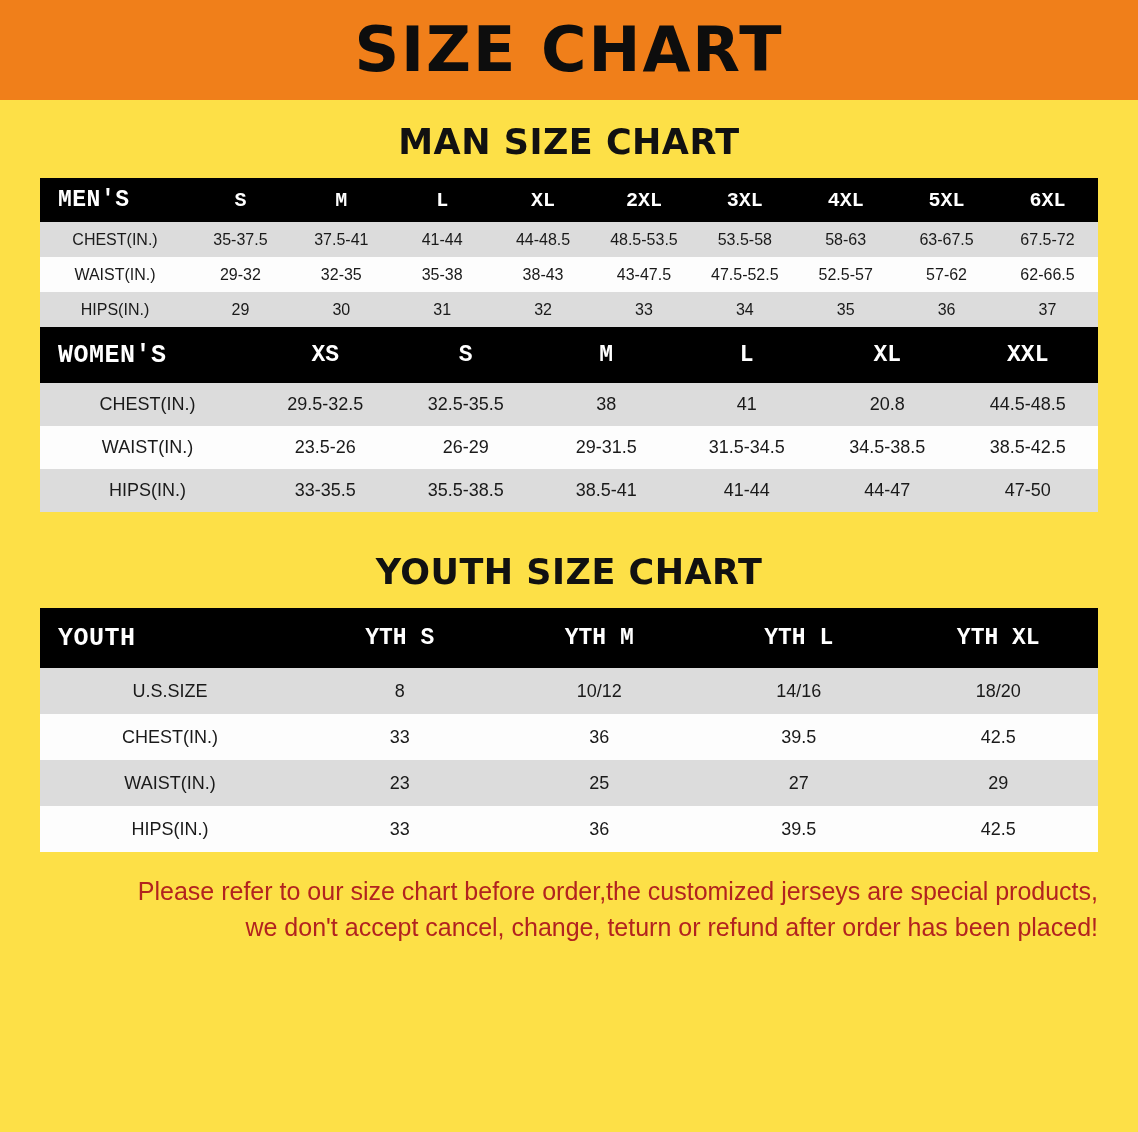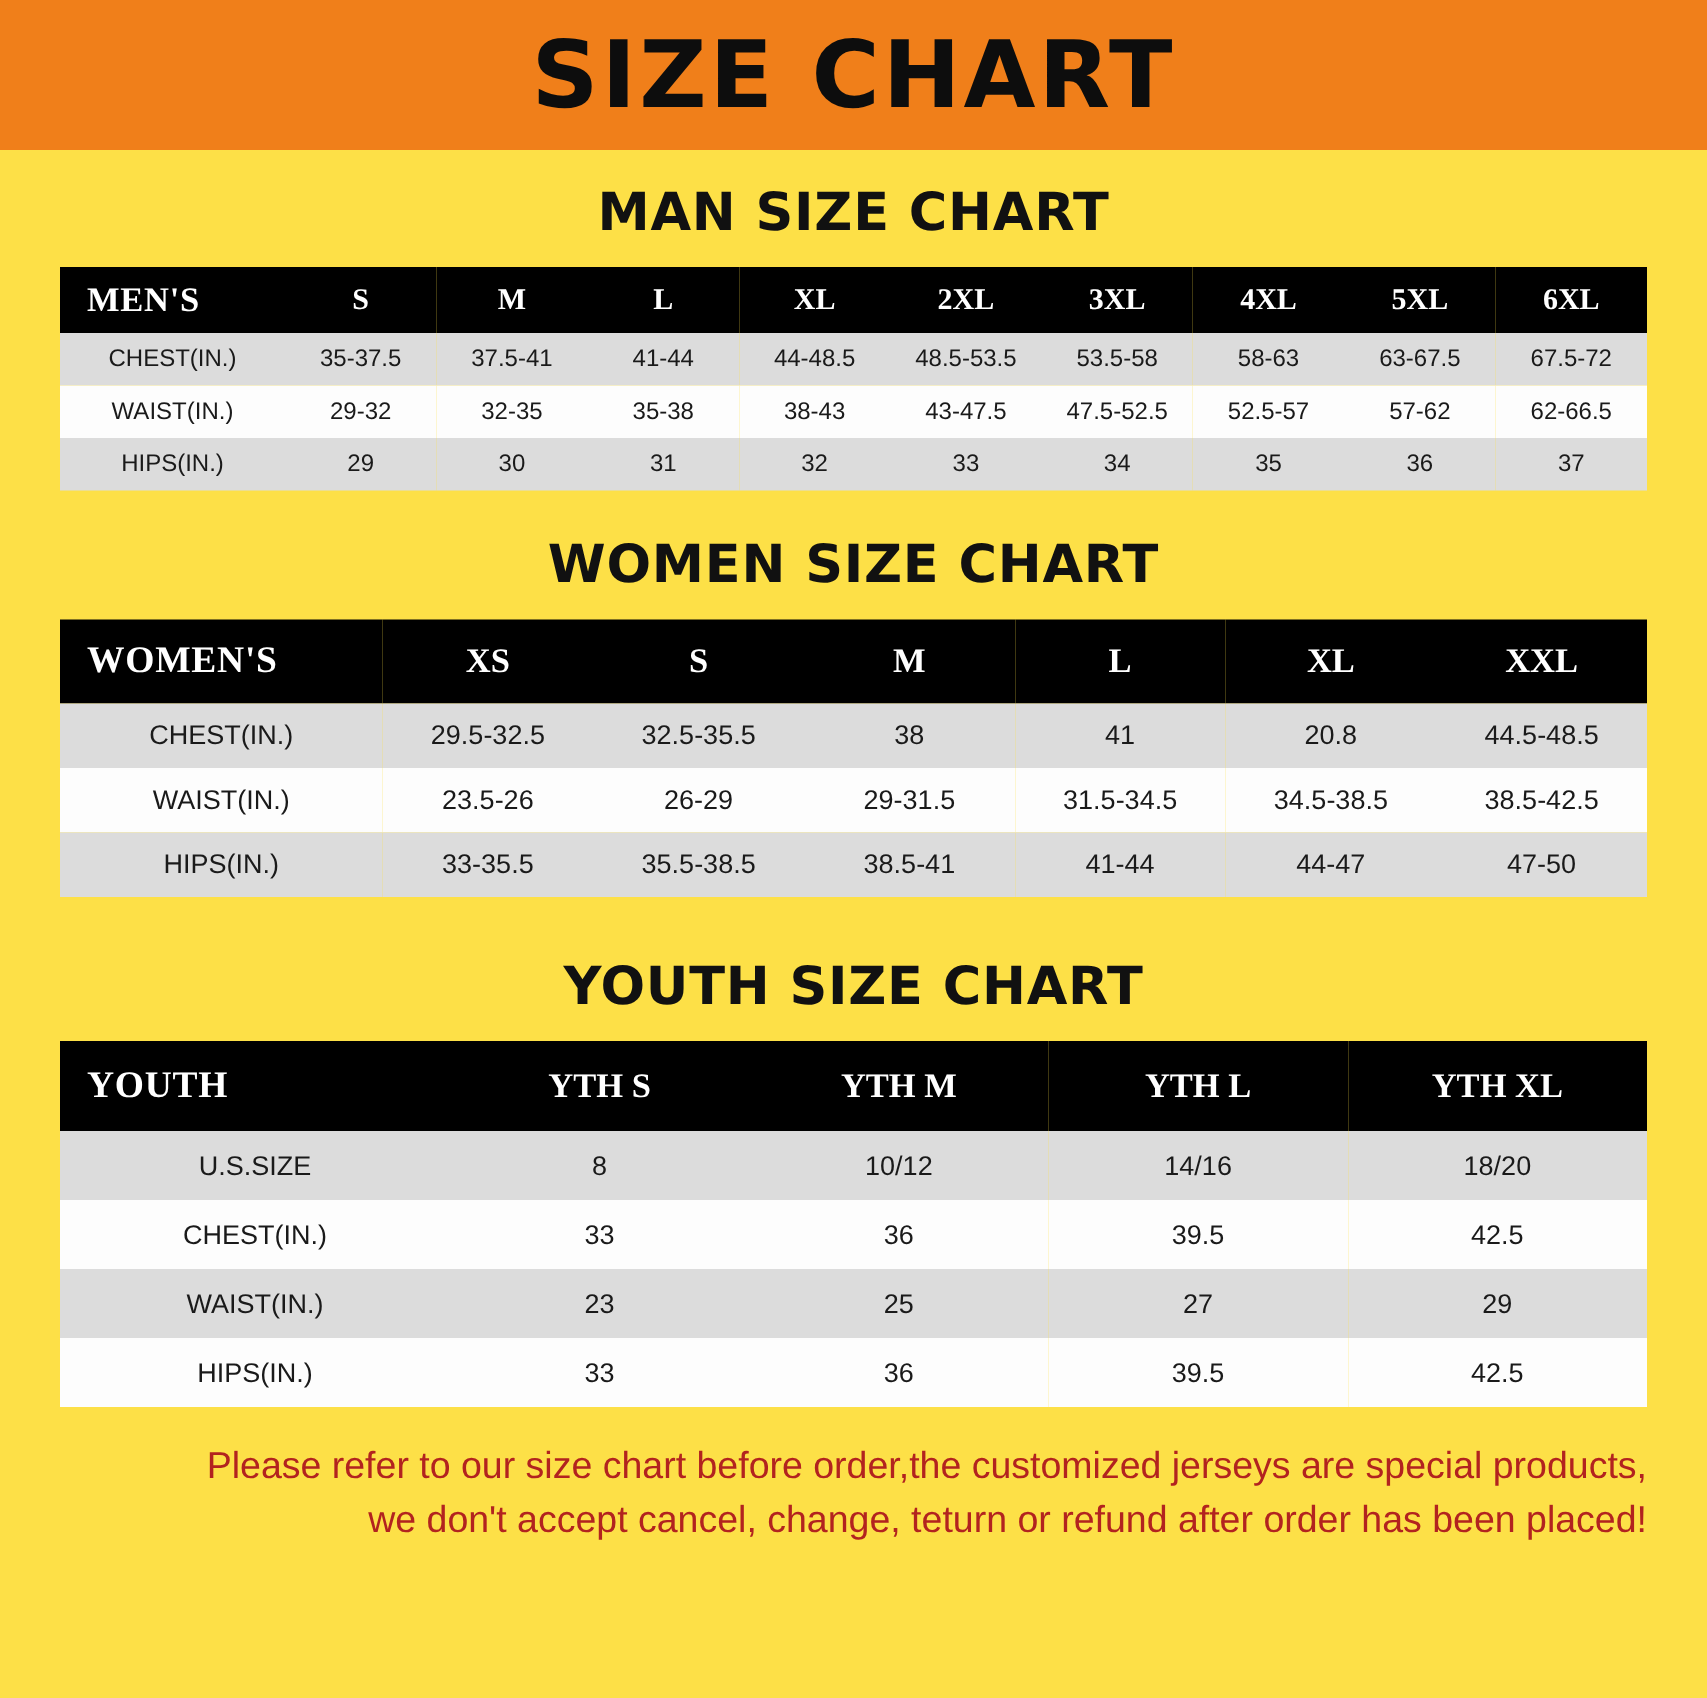--- a/index.html
+++ b/index.html
@@ -50,21 +50,21 @@
   
   .tbl-wrap { padding: 0 40px; }
   table {
     width: 100%;
     border-collapse: collapse;
     table-layout: fixed;
   }
   thead th {
     background: #000;
     color: #fff;
-    font-family: Liberation Serif, serif;
+    font-family: Liberation Mono, monospace;
     font-weight: bold;
     text-align: center;
     white-space: nowrap;
   }
   thead th.lead {
     text-align: left;
     padding-left: 18px;
     letter-spacing: 0.5px;
   }
   tbody td {
@@ -179,21 +179,20 @@
           <td>33</td>
           <td>34</td>
           <td>35</td>
           <td>36</td>
           <td>37</td>
         </tr>
       </tbody>
     </table>
   </div>
 
-  <div class="section-title t-women">WOMEN SIZE CHART</div>
   <div class="tbl-wrap">
     <table id="women-table">
       <colgroup>
         <col class="c-lead">
           <col>
           <col>
           <col>
           <col>
           <col>
           <col>

